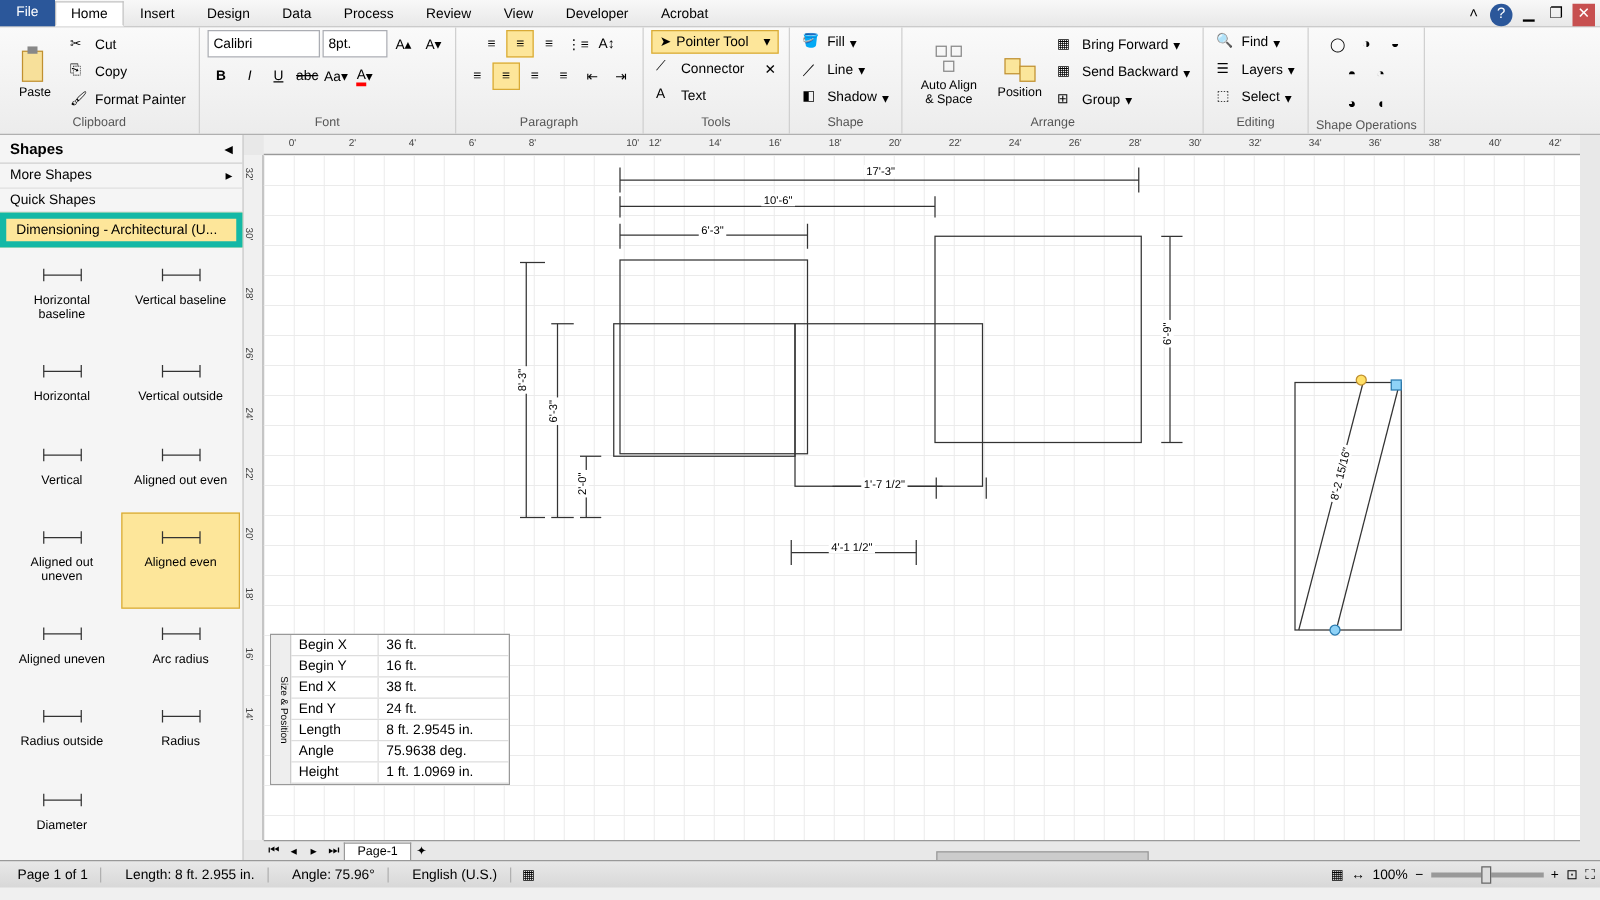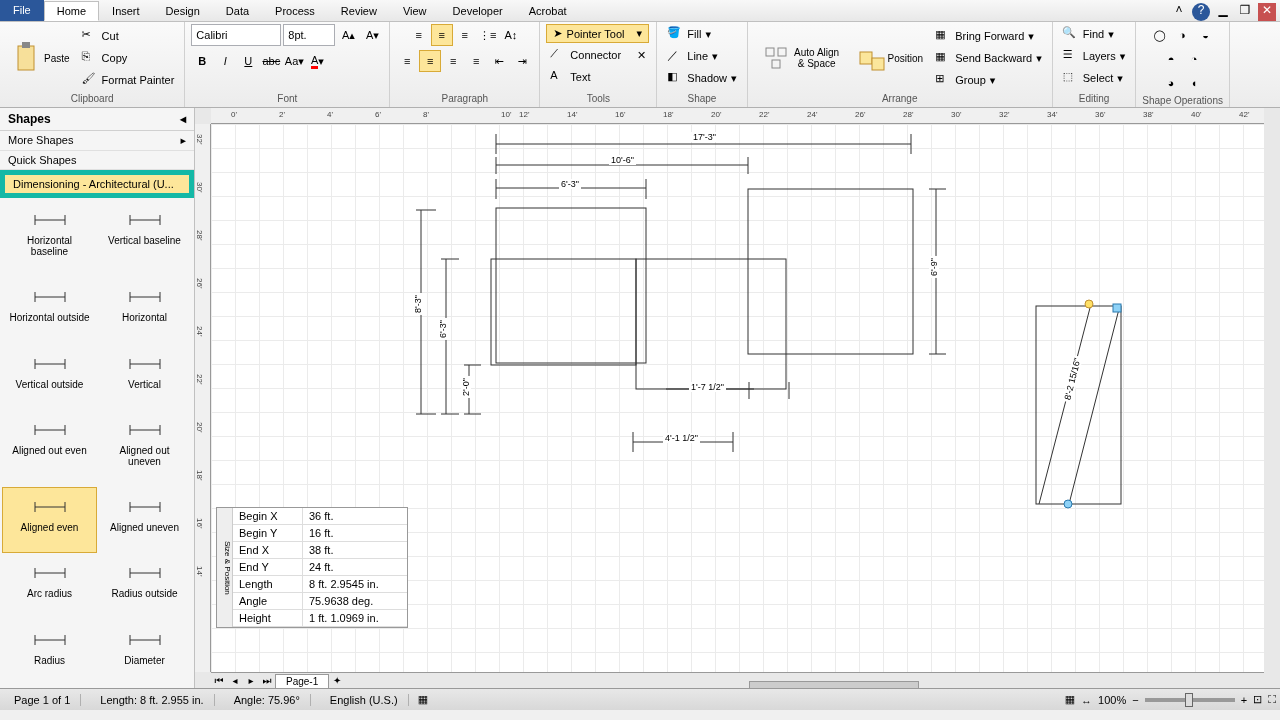--- a/index.html
+++ b/index.html
@@ -11,21 +11,21 @@
     .tab.file { background: #2b579a; color: white; padding: 4px 12px; }
     .tab.active { background: white; border: 1px solid #c0c0c0; border-bottom: 1px solid white; }
     .tab-right { margin-left: auto; display: flex; gap: 4px; padding-right: 4px; }
     .tab-right span { width: 18px; height: 18px; text-align: center; font-size: 12px; cursor: pointer; }
     
     
     .ribbon { height: 86px; background: linear-gradient(#fafafa, #ececec); border-bottom: 1px solid #b0b0b0; display: flex; }
     .ribbon-group { border-right: 1px solid #d0d0d0; padding: 2px 6px; display: flex; flex-direction: column; justify-content: space-between; }
     .ribbon-group-label { font-size: 10px; color: #555; text-align: center; padding: 1px 0; }
     .ribbon-content { flex: 1; display: flex; align-items: center; gap: 2px; }
-    .big-btn { display: flex; flex-direction: row; align-items: center; padding: 2px 6px; cursor: pointer; font-size: 10px; }
+    .big-btn { display: flex; flex-direction: column; align-items: center; padding: 2px 6px; cursor: pointer; font-size: 10px; }
     .big-btn .icn { width: 32px; height: 32px; display: flex; align-items: center; justify-content: center; }
     .small-row { display: flex; flex-direction: column; gap: 2px; }
     .small-btn { display: flex; align-items: center; gap: 4px; padding: 2px 4px; font-size: 11px; cursor: pointer; white-space: nowrap; }
     .small-btn .icn { width: 16px; height: 16px; display: inline-block; }
     .combo { background: white; border: 1px solid #abadb3; font-size: 11px; padding: 1px 4px; }
     .icn-group { display: flex; gap: 1px; }
     .icn-btn { width: 22px; height: 22px; border: 1px solid transparent; cursor: pointer; display: flex; align-items: center; justify-content: center; font-size: 11px; }
     .icn-btn.active { background: #fde69a; border: 1px solid #d8aa37; }
     .highlight-btn { background: #fde69a; border: 1px solid #d8aa37; padding: 2px 6px; display: flex; align-items: center; gap: 4px; font-size: 11px; cursor: pointer; }
     
@@ -290,30 +290,20 @@
         </div>
         <div class="shape-cell">
           <div class="shape-thumb">
             <svg width="40" height="26">
               <line x1="5" y1="13" x2="35" y2="13" stroke="#333"></line>
               <line x1="5" y1="8" x2="5" y2="18" stroke="#333"></line>
               <line x1="35" y1="8" x2="35" y2="18" stroke="#333"></line>
             </svg>
           </div>
           <div>Vertical baseline</div>
-        </div>
-        <div class="shape-cell">
-          <div class="shape-thumb">
-            <svg width="40" height="26">
-              <line x1="5" y1="13" x2="35" y2="13" stroke="#333"></line>
-              <line x1="5" y1="8" x2="5" y2="18" stroke="#333"></line>
-              <line x1="35" y1="8" x2="35" y2="18" stroke="#333"></line>
-            </svg>
-          </div>
-          <div>Horizontal outside</div>
         </div>
         <div class="shape-cell">
           <div class="shape-thumb">
             <svg width="40" height="26">
               <line x1="5" y1="13" x2="35" y2="13" stroke="#333"></line>
               <line x1="5" y1="8" x2="5" y2="18" stroke="#333"></line>
               <line x1="35" y1="8" x2="35" y2="18" stroke="#333"></line>
             </svg>
           </div>
           <div>Horizontal</div>

